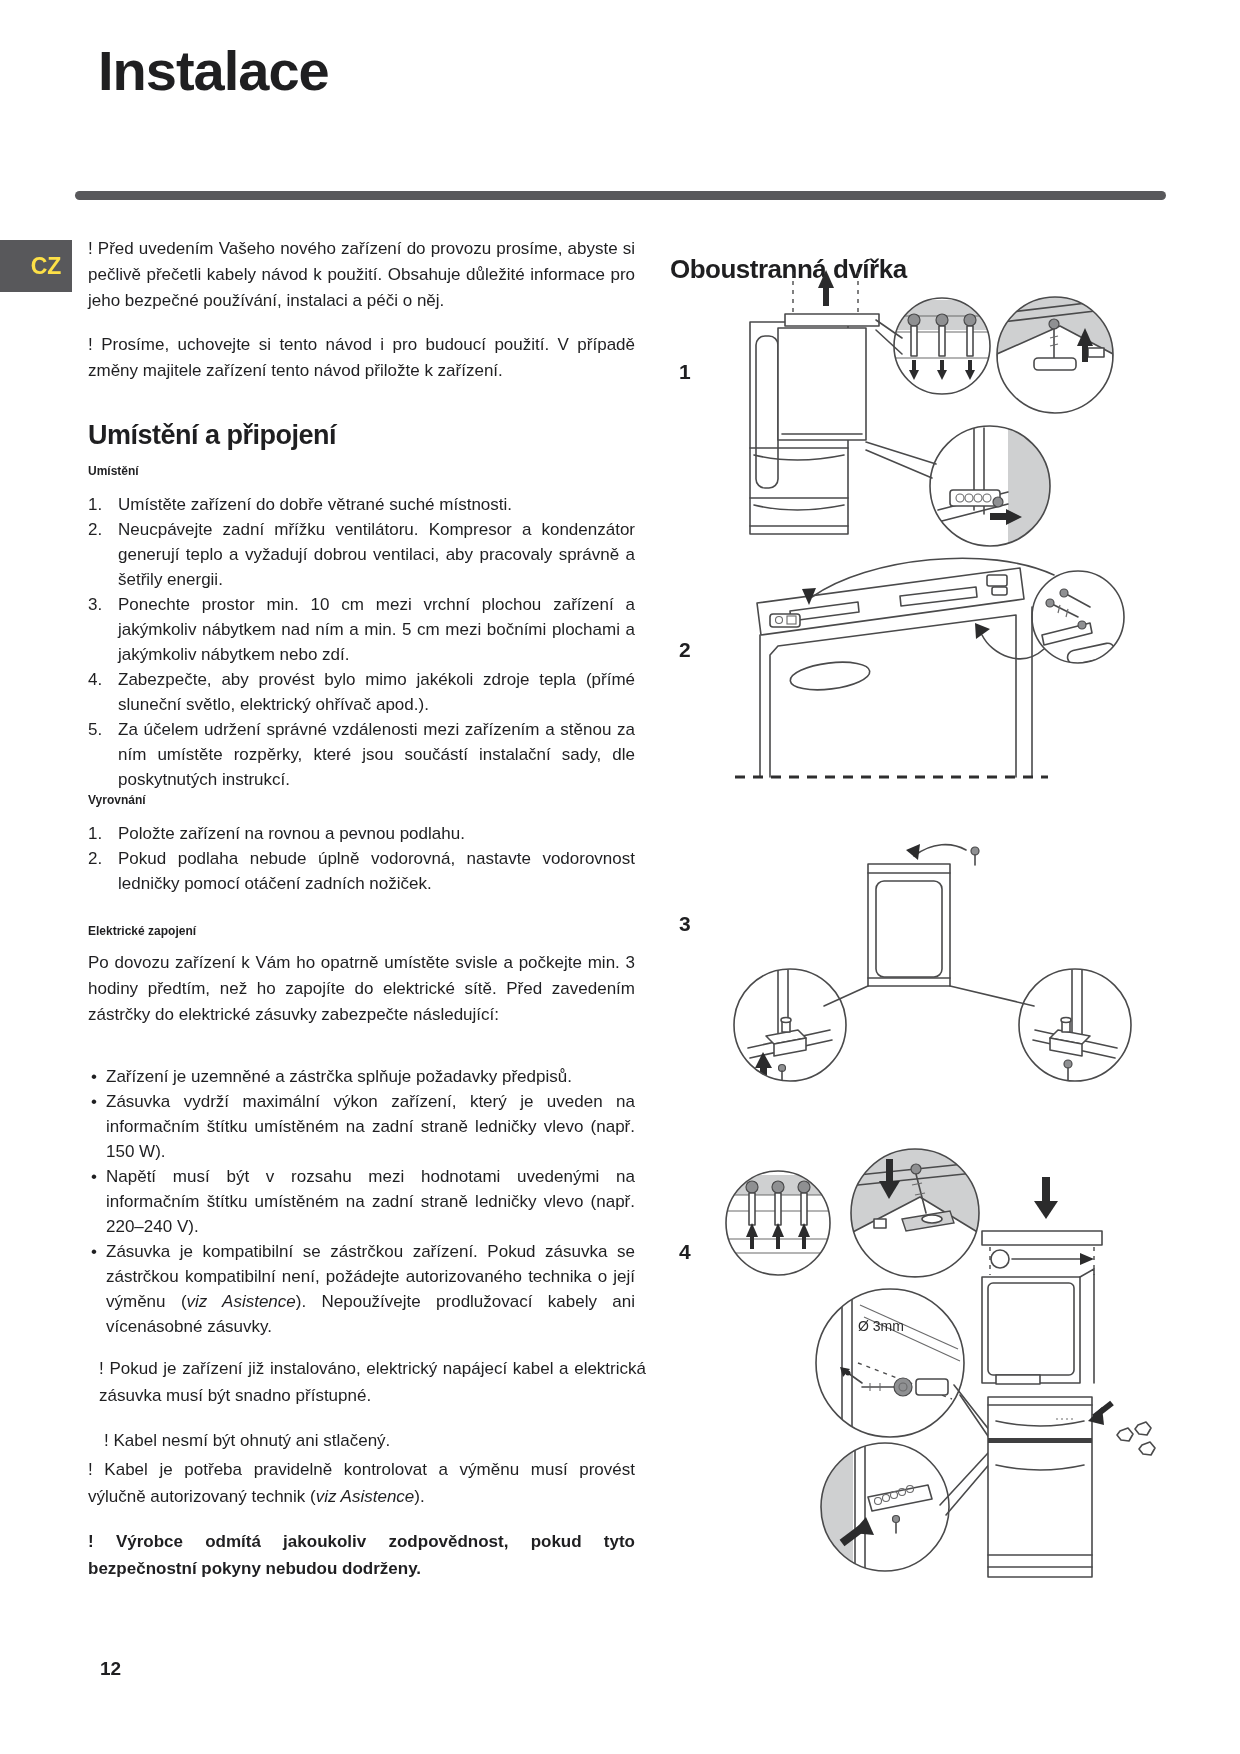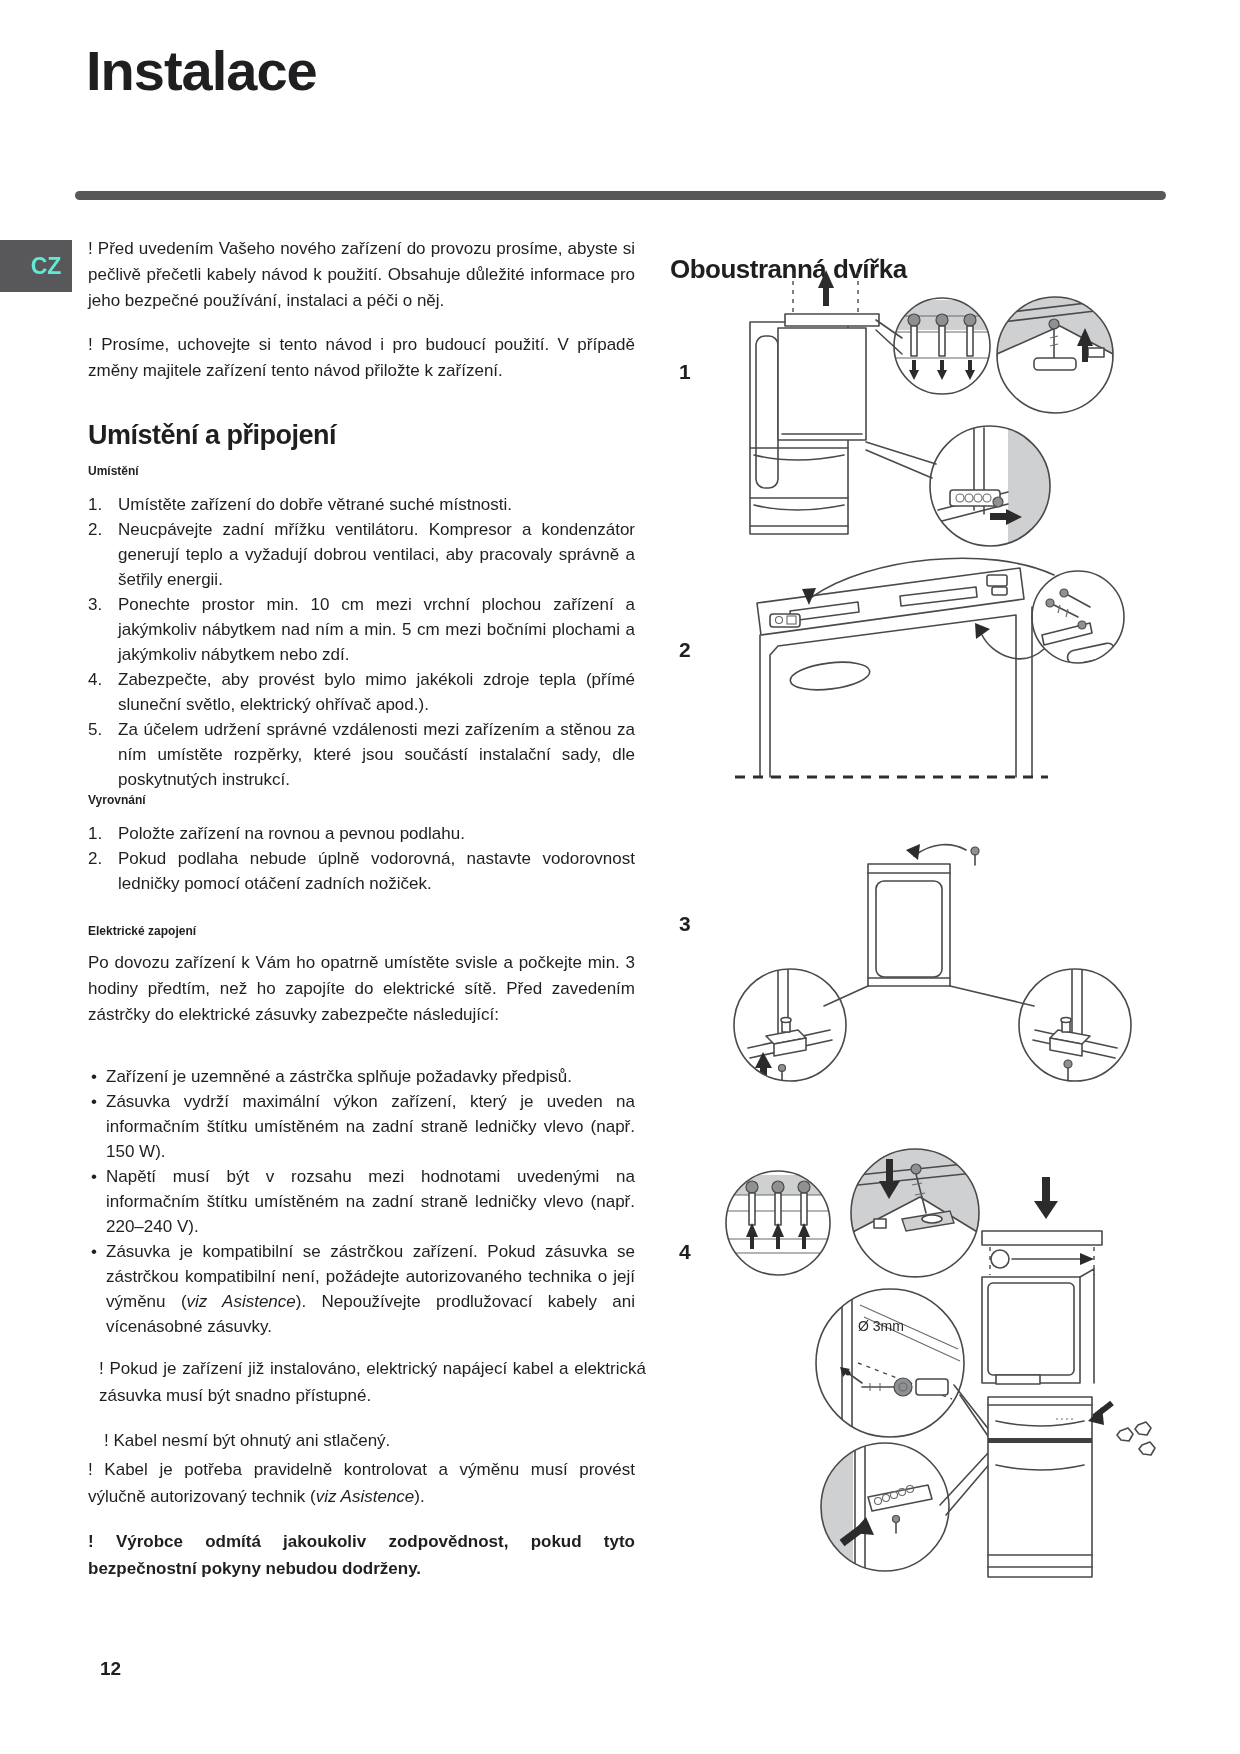--- a/index.html
+++ b/index.html
@@ -2,24 +2,24 @@
 <html><head>
 <meta charset="utf-8">
 <style>
   html,body{margin:0;padding:0;}
   body{
     width:1240px;height:1754px;position:relative;background:#ffffff;
     font-family:"Liberation Sans",sans-serif;color:#1f1f21;
     -webkit-font-smoothing:antialiased;
   }
   .abs{position:absolute;}
-  .page-title{left:86px;top:38px;font-size:56px;font-weight:bold;letter-spacing:-1px;}
+  .page-title{left:98px;top:38px;font-size:56px;font-weight:bold;letter-spacing:-1px;}
   .rule{left:75px;top:191px;width:1091px;height:9px;background:#58585b;border-radius:5px;}
   .cz-tag{
-    left:0;top:240px;width:72px;height:52px;background:#58585b;color:#5eead4;
+    left:0;top:240px;width:72px;height:52px;background:#58585b;color:#fde047;
     font-size:23px;font-weight:bold;display:flex;align-items:center;justify-content:center;
     padding-left:20px;box-sizing:border-box;
   }
   .leftcol{left:88px;width:547px;font-size:17px;line-height:26px;text-align:justify;}
   .sec-heading{left:88px;font-size:27px;font-weight:bold;letter-spacing:-0.5px;}
   .sub-heading{left:88px;font-size:12px;font-weight:bold;}
   .olist .li{position:relative;padding-left:30px;line-height:25px;text-align:justify;}
   .olist .num{position:absolute;left:0;top:0;}
   .ulist .li{position:relative;padding-left:18px;line-height:25px;text-align:justify;}
   .ulist .marker{position:absolute;left:3px;top:0;}

